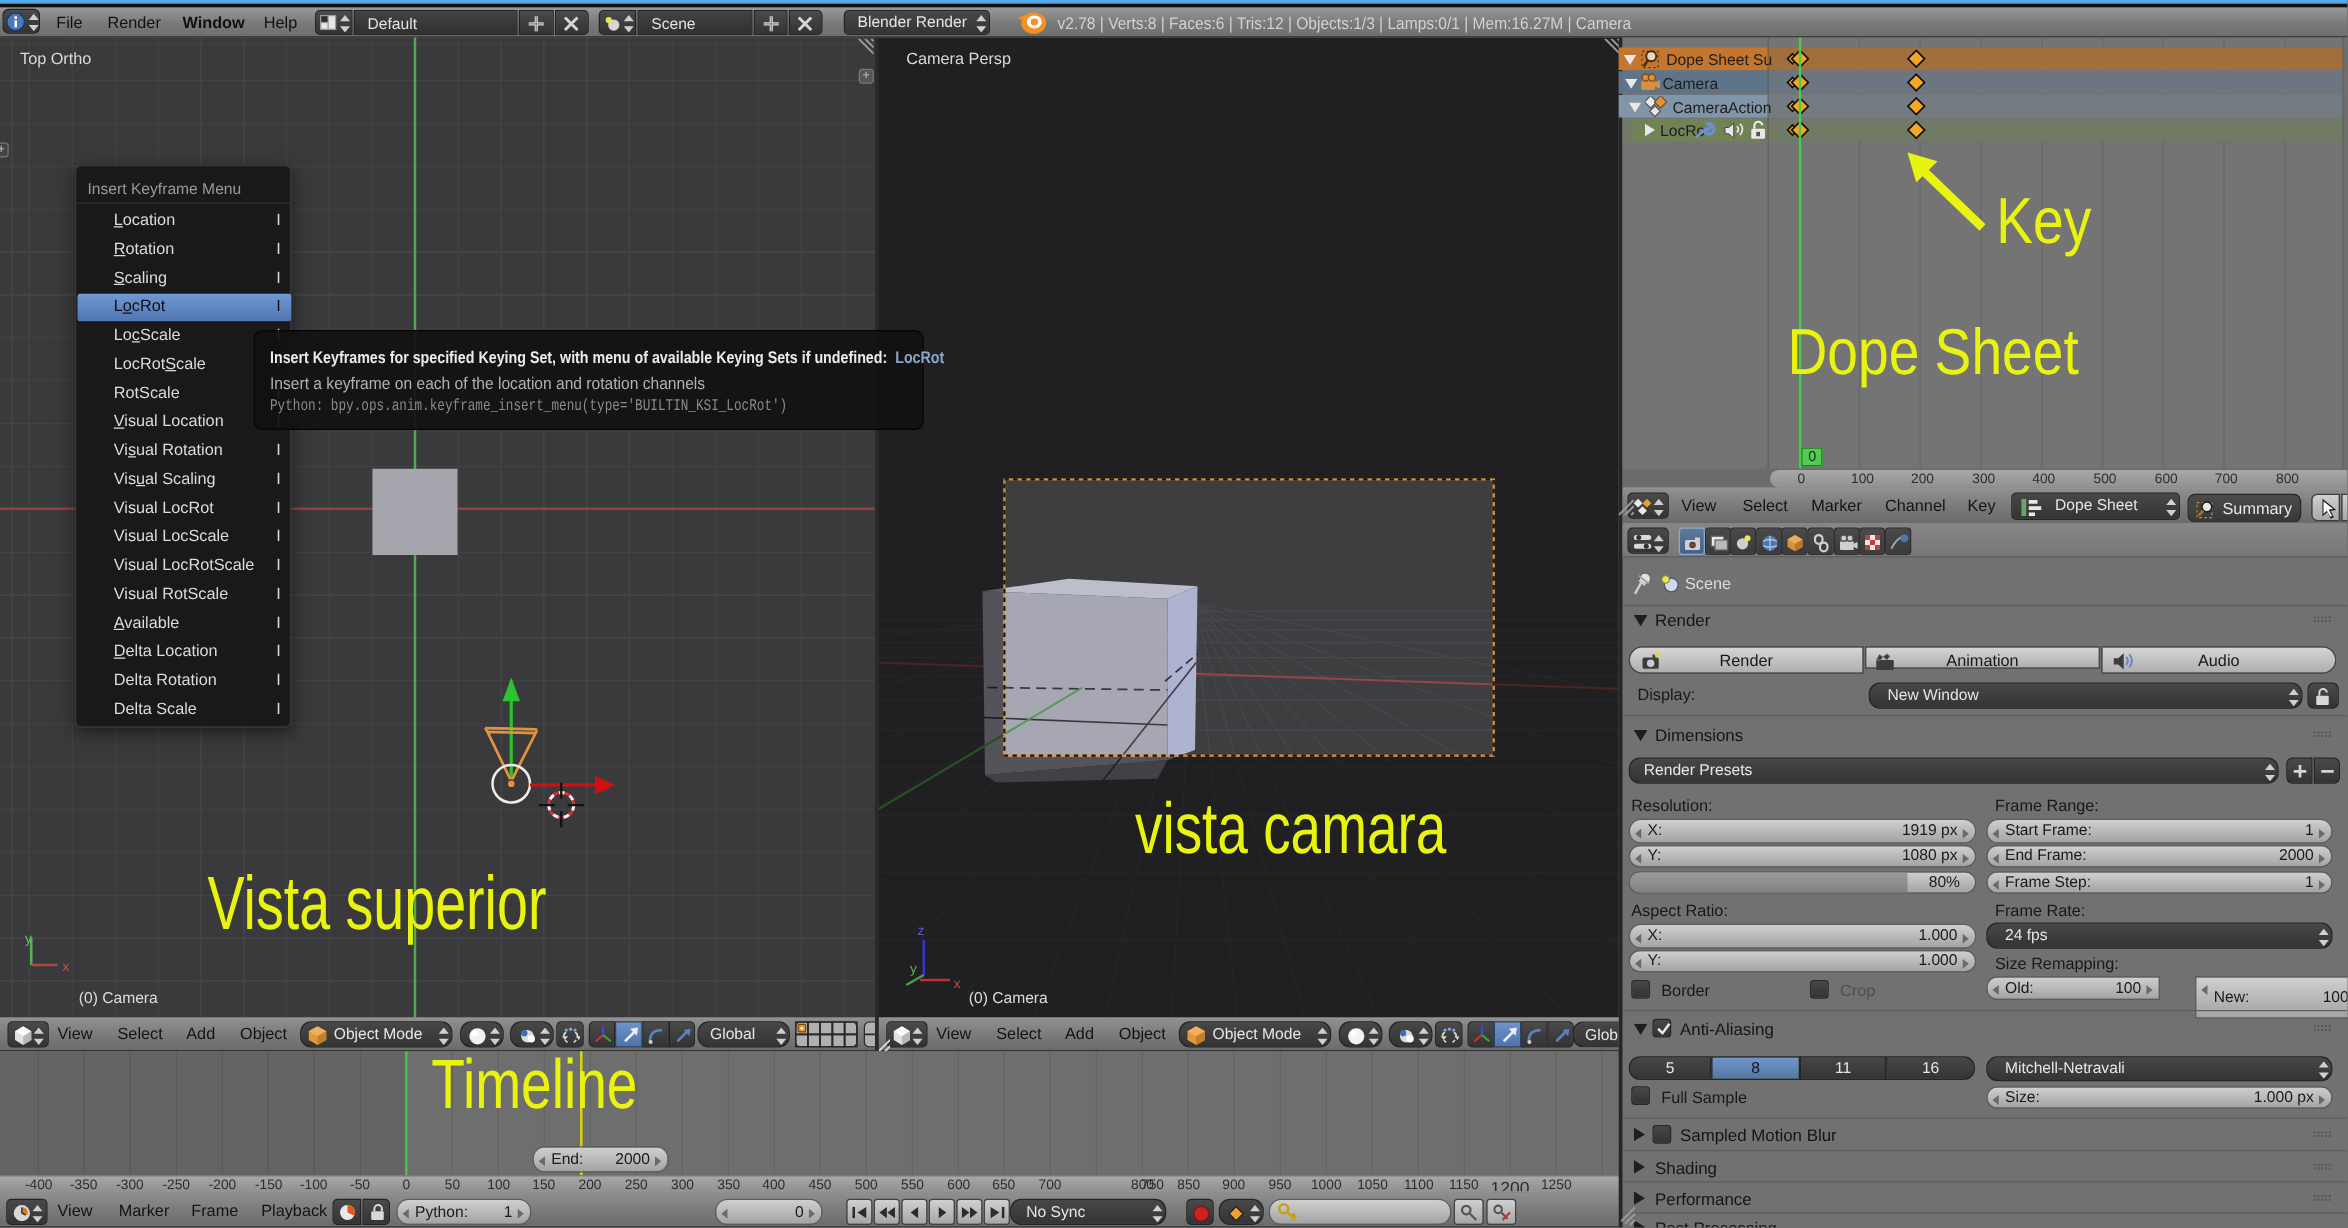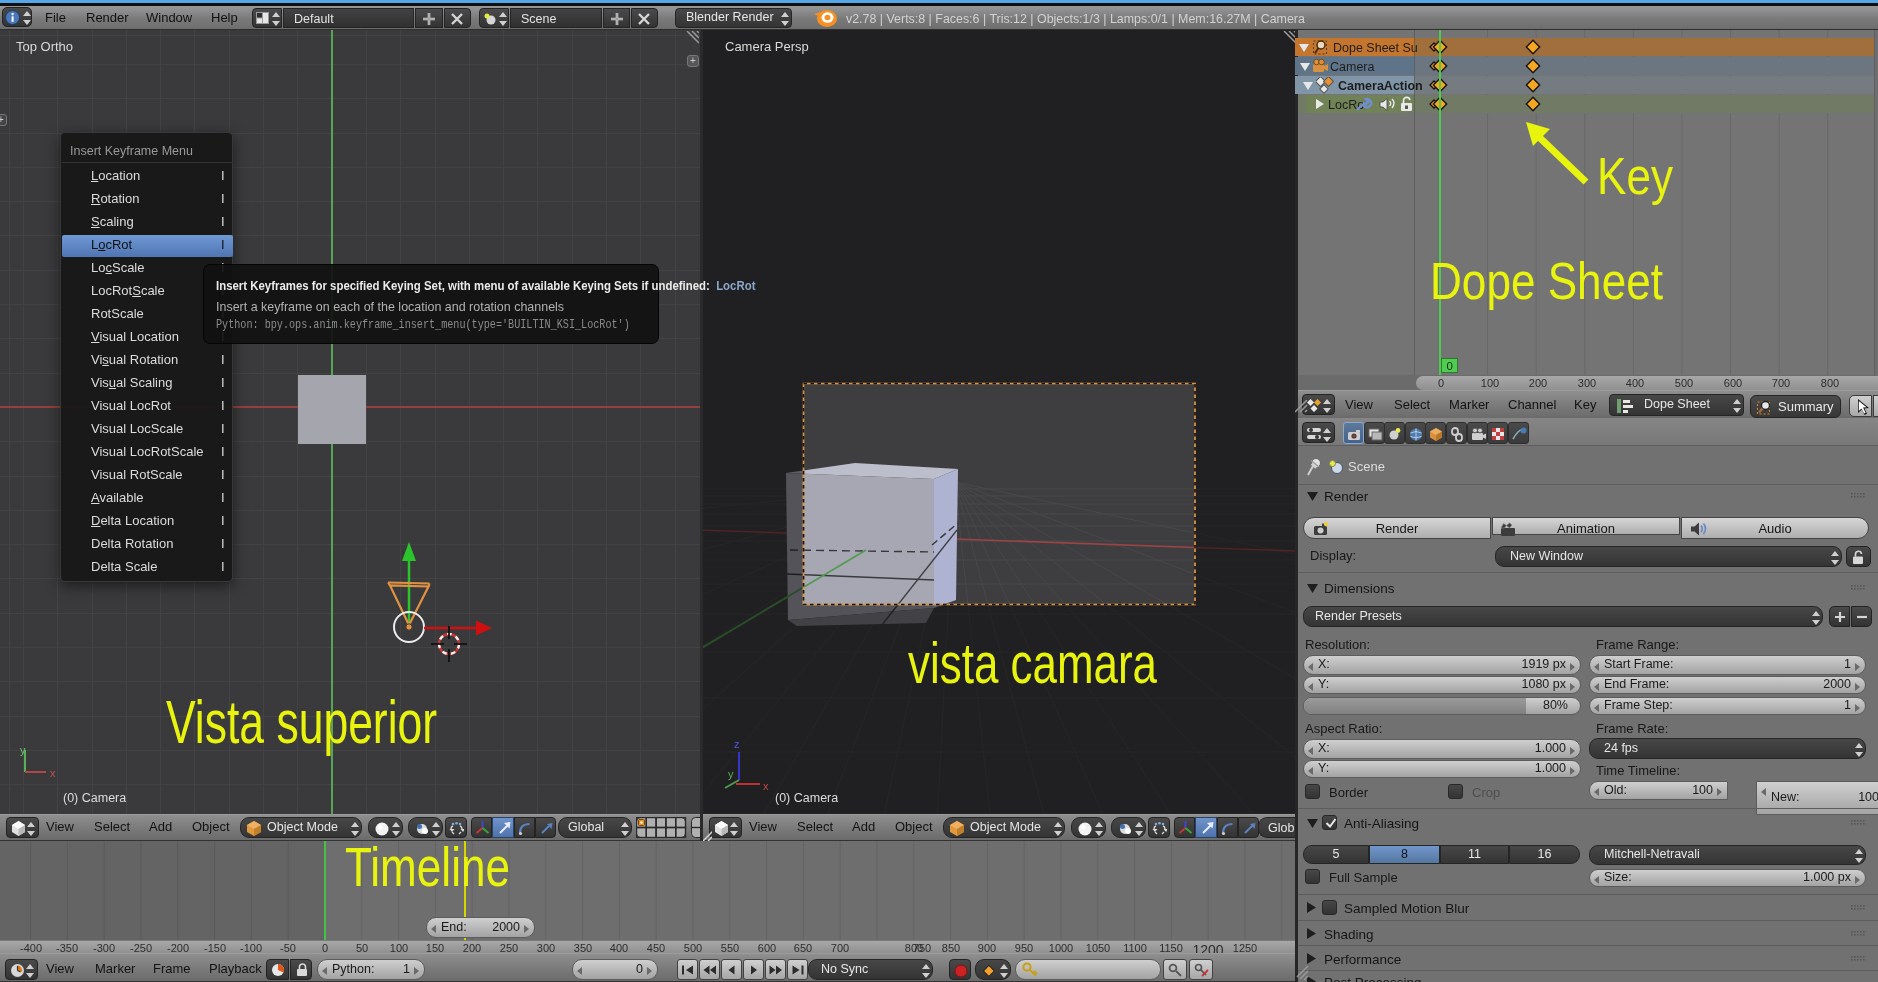--- a/index.html
+++ b/index.html
@@ -13,21 +13,21 @@
       <rect x="6.6" y="6.3" width="2" height="5.5" fill="#fff"></rect>
       <rect x="6.6" y="3" width="2" height="2.2" fill="#fff"></rect>
     </svg>
     <svg style="position:absolute;left:19px;top:3px" width="10" height="14">
       <path d="M1 5 L5 0 L9 5 Z" fill="#cfcfcf"></path>
       <path d="M1 9 L5 14 L9 9 Z" fill="#cfcfcf"></path>
     </svg>
   </div>
 <div class="t " style="left:45px;top:11px;font-size:13px;color:#111;font-weight:normal;">File</div>
 <div class="t " style="left:86px;top:11px;font-size:13px;color:#111;font-weight:normal;">Render</div>
-<div class="t " style="left:146px;top:11px;font-size:13px;color:#111;font-weight:normal;">Window</div>
+<div class="t " style="left:146px;top:11px;font-size:13px;color:#111;font-weight:bold;">Window</div>
 <div class="t " style="left:211px;top:11px;font-size:13px;color:#111;font-weight:normal;">Help</div>
 <div class="" style="left:252px;top:8px;width:30px;height:20px;background:linear-gradient(#4a4a4a,#333);border:1px solid #232323;border-radius:4px 0 0 4px;box-sizing:border-box">
     <svg style="position:absolute;left:3px;top:3px" width="14" height="13">
       <rect x="0" y="0" width="13" height="12" fill="#9a9a9a"></rect>
       <rect x="1" y="1" width="5" height="4.5" fill="#2e2e2e"></rect>
       <rect x="1" y="6.5" width="5" height="4.5" fill="#e6e6e6"></rect>
       <rect x="7" y="1" width="5" height="10" fill="#e6e6e6"></rect>
     </svg>
     <svg style="position:absolute;left:18px;top:3px" width="10" height="14">
       <path d="M1 5 L5 0 L9 5 Z" fill="#cfcfcf"></path>
@@ -662,21 +662,21 @@
   </svg>
 <div class="t " style="left:1330px;top:60px;font-size:12.5px;color:#1d1d1d;font-weight:normal;">Camera</div>
 <svg style="position:absolute;left:1303px;top:82px" width="10" height="8">
     <path d="M0 0 L10 0 L5.0 8 Z" fill="#e8e8e8"></path>
   </svg>
 <svg style="position:absolute;left:1316px;top:77px" width="18" height="17">
     <rect x="1" y="1" width="7" height="7" fill="#e8e8e8" stroke="#555" transform="rotate(45 4.5 4.5)" stroke-width="1"></rect>
     <rect x="9" y="1" width="7" height="7" fill="#e89030" stroke="#555" transform="rotate(45 12.5 4.5)" stroke-width="1"></rect>
     <rect x="5" y="9" width="6" height="6" fill="#e8e8e8" stroke="#555" transform="rotate(45 8 12)" stroke-width="1"></rect>
   </svg>
-<div class="t " style="left:1338px;top:79px;font-size:12.5px;color:#1d1d1d;font-weight:bold;">CameraAction</div>
+<div class="t " style="left:1338px;top:79px;font-size:12.5px;color:#1d1d1d;font-weight:normal;">CameraAction</div>
 <svg style="position:absolute;left:1316px;top:99px" width="8" height="10">
     <path d="M0 0 L8 5.0 L0 10 Z" fill="#e8e8e8"></path>
   </svg>
 <div class="t " style="left:1328px;top:98px;font-size:12.5px;color:#1d1d1d;font-weight:normal;">LocRo</div>
 <svg style="position:absolute;left:1354px;top:96px" width="62" height="17">
     <path d="M3 14 L9 8 M9 8 a4.2 4.2 0 1 0 3-5 l2.5 2.5 -2 2.5 -3.5 -1" stroke="#6f8fd0" stroke-width="2.4" fill="none"></path>
     <path d="M26 6 h3 l4 -3.5 v12 l-4 -3.5 h-3 Z" fill="#e8e8e8" stroke="#444" stroke-width="0.8"></path>
     <path d="M35.5 5 q2.5 2.5 0 5 M38 3 q4 4 0 9" stroke="#e8e8e8" stroke-width="1.4" fill="none"></path>
     <rect x="47" y="7" width="11" height="8" rx="1" fill="#e8e8e8"></rect>
     <path d="M49.5 7 V5 a3.2 3.2 0 0 1 6.4 -0.8" stroke="#e8e8e8" stroke-width="1.7" fill="none"></path>
@@ -1021,21 +1021,21 @@
     <div class="t" style="left:14px;top:50%;transform:translateY(-54%);font-size:12.5px;color:#1a1a1a">Y:</div>
     <div class="t" style="right:14px;top:50%;transform:translateY(-54%);font-size:12.5px;color:#1a1a1a">1.000</div>
   </div>
 <div class="" style="left:1589px;top:738px;width:277px;height:21px;background:linear-gradient(#474747,#343434);border:1px solid #252525;border-radius:9px;box-sizing:border-box;">
     <div class="t" style="left:14px;top:50%;transform:translateY(-54%);font-size:12.5px;color:#e6e6e6">24 fps</div>
     <svg style="position:absolute;left:264px;top:3.5px" width="10" height="14">
       <path d="M1 5 L5 0 L9 5 Z" fill="#d0d0d0"></path>
       <path d="M1 9 L5 14 L9 9 Z" fill="#d0d0d0"></path>
     </svg>
   </div>
-<div class="t " style="left:1596px;top:764px;font-size:13px;color:#181818;font-weight:normal;">Time Timeline:</div>
+<div class="t " style="left:1596px;top:764px;font-size:13px;color:#181818;font-weight:normal;">Size Remapping:</div>
 <div class="" style="left:1589px;top:781px;width:139px;height:19px;background:linear-gradient(#cfcfcf,#a3a3a3);border:1px solid #5c5c5c;border-radius:9px 0 0 9px;box-sizing:border-box;">
     <svg style="position:absolute;left:4px;top:6.0px" width="6" height="8">
       <path d="M5 0 L0 4 L5 8 Z" fill="#6a6a6a"></path>
     </svg>
     <svg style="position:absolute;right:4px;top:6.0px" width="6" height="8">
       <path d="M0 0 L5 4 L0 8 Z" fill="#6a6a6a"></path>
     </svg>
     <div class="t" style="left:14px;top:50%;transform:translateY(-54%);font-size:12.5px;color:#1a1a1a">Old:</div>
     <div class="t" style="right:14px;top:50%;transform:translateY(-54%);font-size:12.5px;color:#1a1a1a">100</div>
   </div>
@@ -1200,16 +1200,16 @@
     <div class="t" style="left:160px;top:335px;font-size:13px;color:#dcdcdc">I</div>
     <div class="t" style="left:30px;top:358px;font-size:13px;color:#dcdcdc"><span style="text-decoration:underline">A</span>vailable</div>
     <div class="t" style="left:160px;top:358px;font-size:13px;color:#dcdcdc">I</div>
     <div class="t" style="left:30px;top:381px;font-size:13px;color:#dcdcdc"><span style="text-decoration:underline">D</span>elta Location</div>
     <div class="t" style="left:160px;top:381px;font-size:13px;color:#dcdcdc">I</div>
     <div class="t" style="left:30px;top:404px;font-size:13px;color:#dcdcdc">Delta Rotation</div>
     <div class="t" style="left:160px;top:404px;font-size:13px;color:#dcdcdc">I</div>
     <div class="t" style="left:30px;top:427px;font-size:13px;color:#dcdcdc">Delta Scale</div>
     <div class="t" style="left:160px;top:427px;font-size:13px;color:#dcdcdc">I</div>
   </div>
-<div class="" style="left:203px;top:264px;width:456px;height:80px;background:rgba(17,17,17,0.93);border:1px solid #050505;border-radius:7px;box-sizing:border-box">
+<div class="" style="left:203px;top:264px;width:536px;height:80px;background:rgba(17,17,17,0.93);border:1px solid #050505;border-radius:7px;box-sizing:border-box">
     <div class="t" style="left:12px;top:13px;font-size:13.5px;color:#ebebeb;font-weight:bold;transform:scaleX(0.845);transform-origin:0 0">Insert Keyframes for specified Keying Set, with menu of available Keying Sets if undefined:&nbsp; <span style="color:#8ba7c7;font-weight:bold">LocRot</span></div>
     <div class="t" style="left:12px;top:34px;font-size:13.5px;color:#b2b2b2;transform:scaleX(0.924);transform-origin:0 0">Insert a keyframe on each of the location and rotation channels</div>
     <div class="t" style="left:12px;top:52.5px;font-size:13px;color:#8b8b8b;font-family:'Liberation Mono',monospace;transform:scaleX(0.78);transform-origin:0 0">Python: bpy.ops.anim.keyframe_insert_menu(type='BUILTIN_KSI_LocRot')</div>
   </div>
 </body></html>

